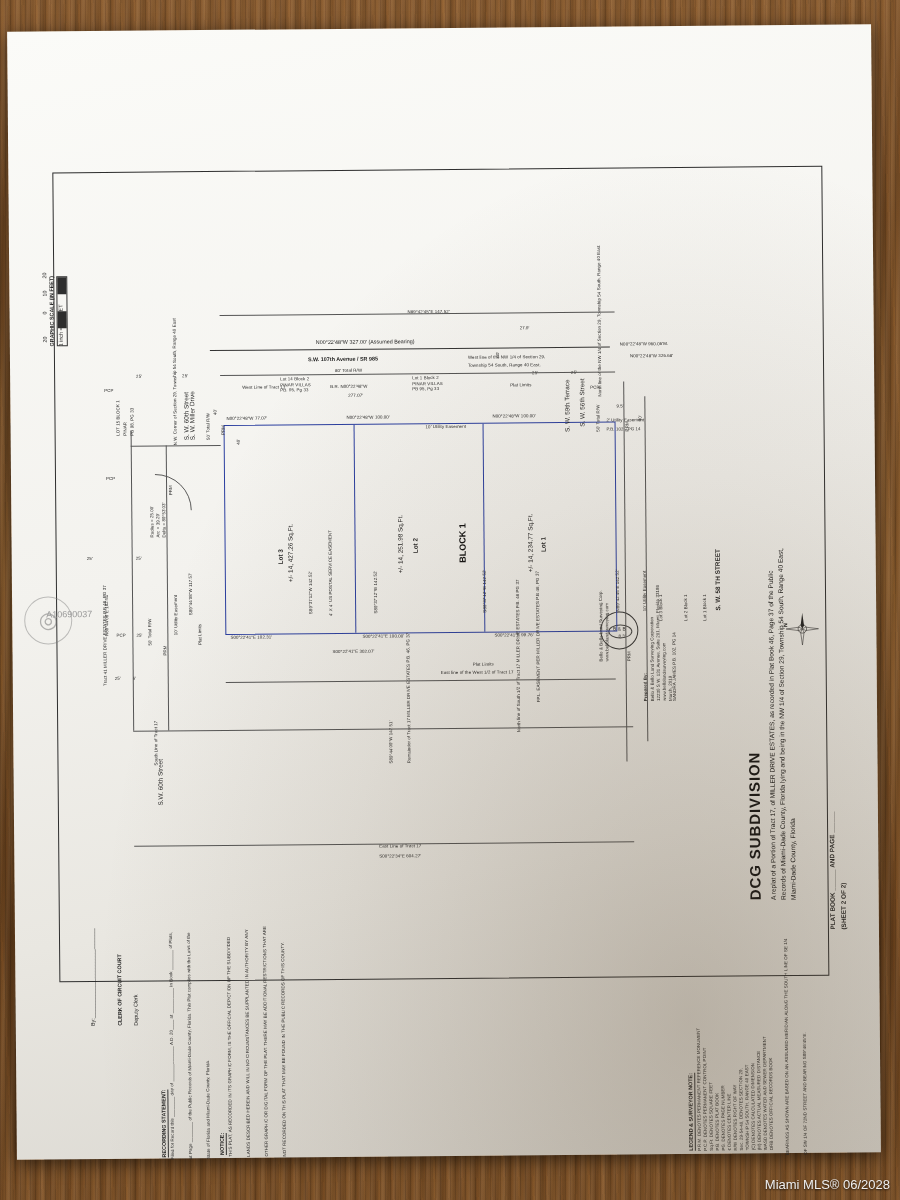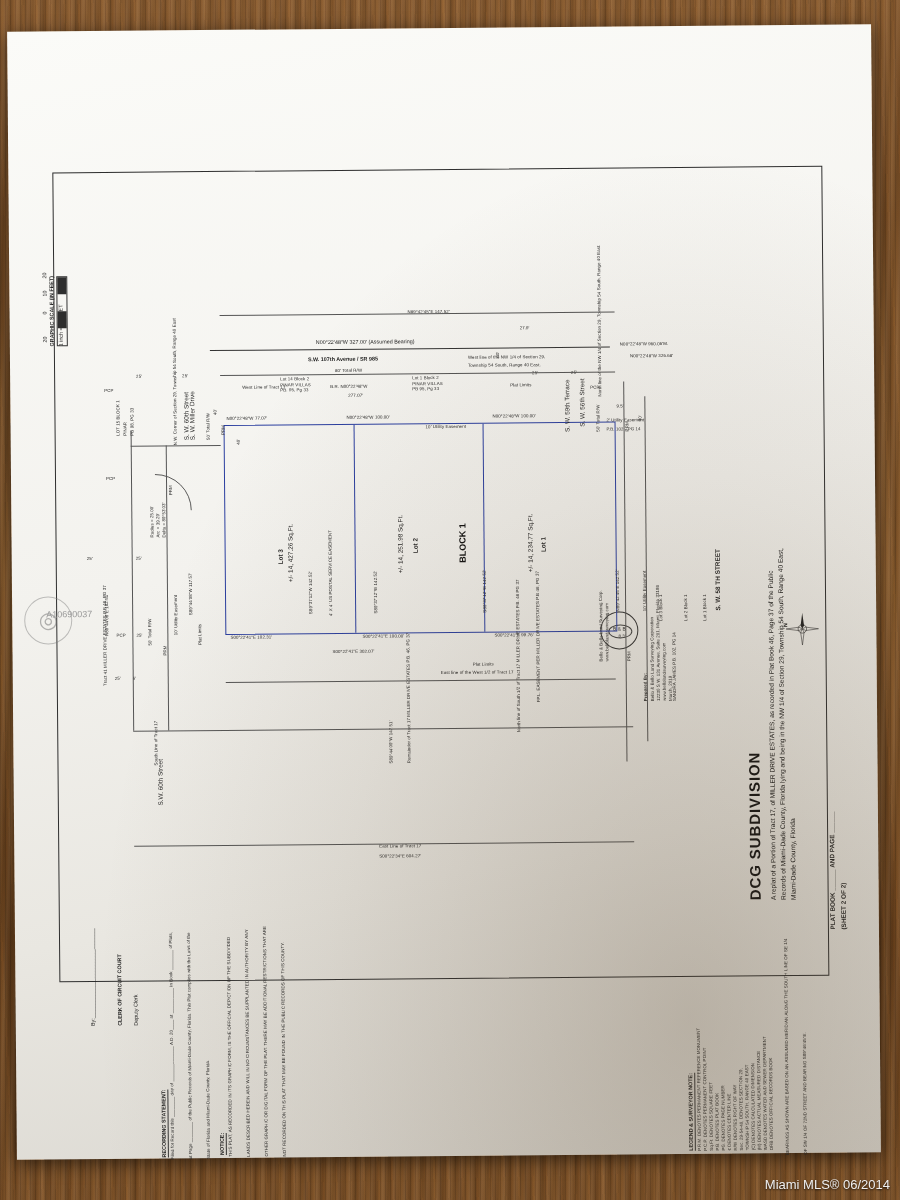--- a/index.html
+++ b/index.html
@@ -465,13 +465,13 @@
       <span class="tiny6">Deputy Clerk</span>
     </div>
 
   </div>
 
   <div id="wm">◎</div>
   <div id="mls">A10690037</div>
 
 </div>
 
-<div id="credit">Miami MLS® 06/2014</div>
+<div id="credit">Miami MLS® 06/2028</div>
 
 </body></html>

